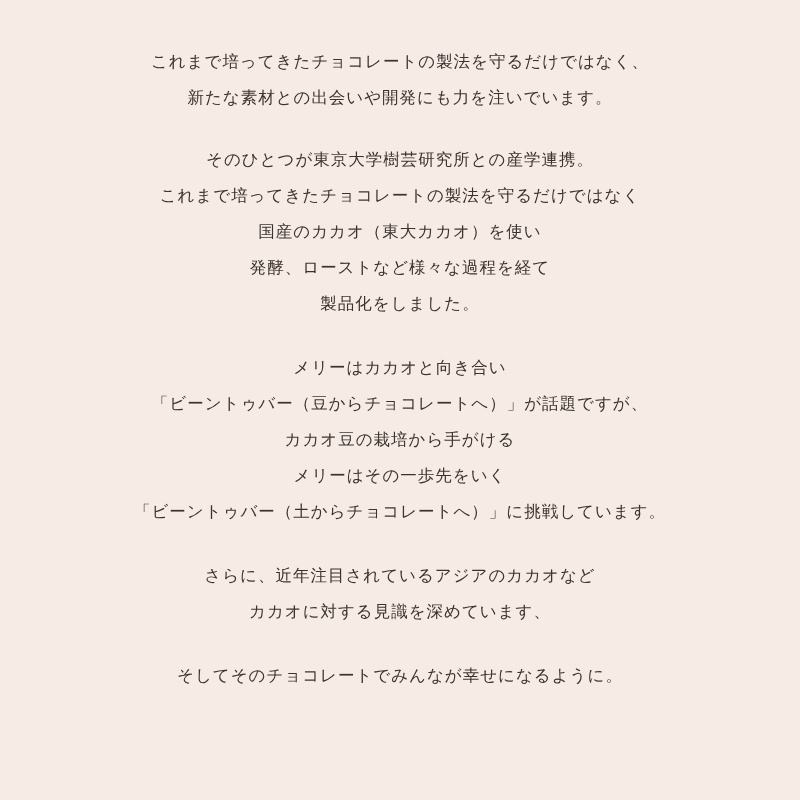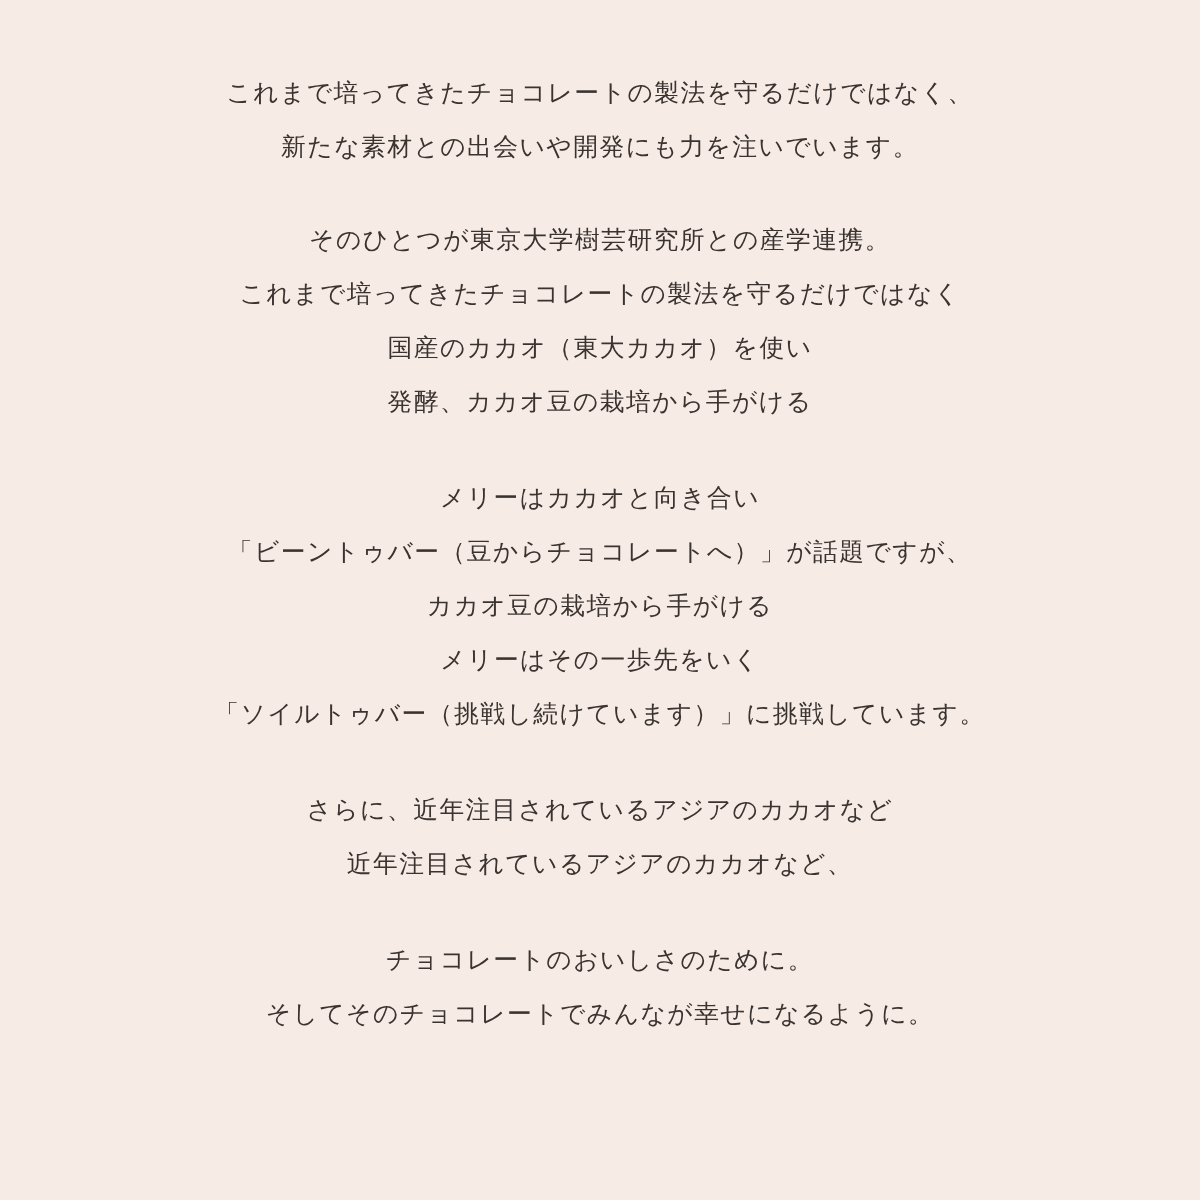--- a/index.html
+++ b/index.html
@@ -46,40 +46,40 @@
     <div class="line">これまで培ってきたチョコレートの製法を守るだけではなく、</div>
     <div class="line">新たな素材との出会いや開発にも力を注いでいます。</div>
   </div>
 
   <div class="gap-md"></div>
 
   <div class="para">
     <div class="line">そのひとつが東京大学樹芸研究所との産学連携。</div>
     <div class="line">これまで培ってきたチョコレートの製法を守るだけではなく</div>
     <div class="line">国産のカカオ（東大カカオ）を使い</div>
-    <div class="line">発酵、カカオ豆の栽培から手がける</div>
+    <div class="line">発酵、ローストなど様々な過程を経て</div>
+    <div class="line">製品化をしました。</div>
   </div>
 
   <div class="gap-lg"></div>
 
   <div class="para">
     <div class="line">メリーはカカオと向き合い</div>
     <div class="line">「ビーントゥバー（豆からチョコレートへ）」が話題ですが、</div>
     <div class="line">カカオ豆の栽培から手がける</div>
     <div class="line">メリーはその一歩先をいく</div>
-    <div class="line">「ソイルトゥバー（挑戦し続けています）」に挑戦しています。</div>
+    <div class="line">「ビーントゥバー（土からチョコレートへ）」に挑戦しています。</div>
   </div>
 
   <div class="gap-lg"></div>
 
   <div class="para">
     <div class="line">さらに、近年注目されているアジアのカカオなど</div>
-    <div class="line">近年注目されているアジアのカカオなど、</div>
+    <div class="line">カカオに対する見識を深めています、</div>
   </div>
 
   <div class="gap-lg"></div>
 
   <div class="para">
-    <div class="line">チョコレートのおいしさのために。</div>
     <div class="line">そしてそのチョコレートでみんなが幸せになるように。</div>
   </div>
 
 </div>
 
 </body></html>

